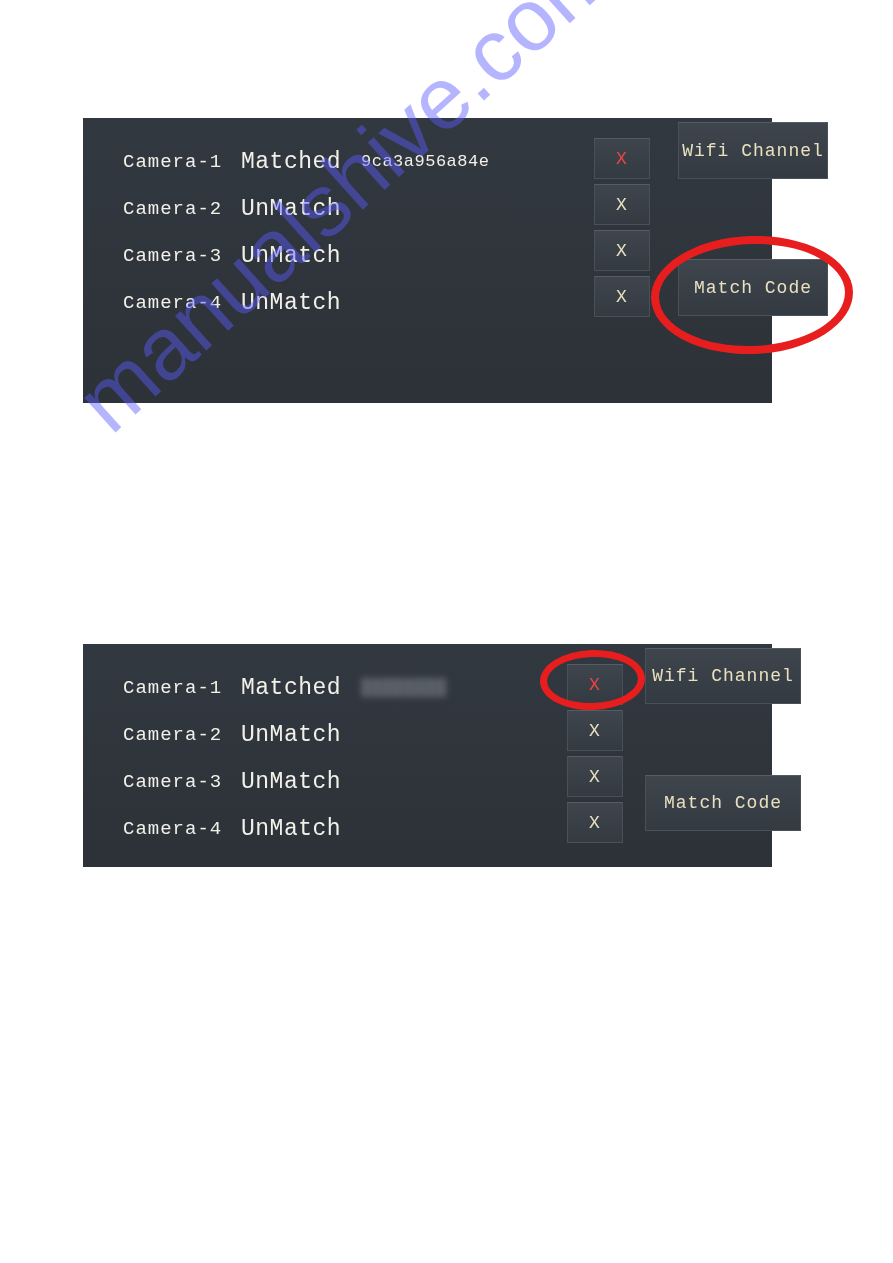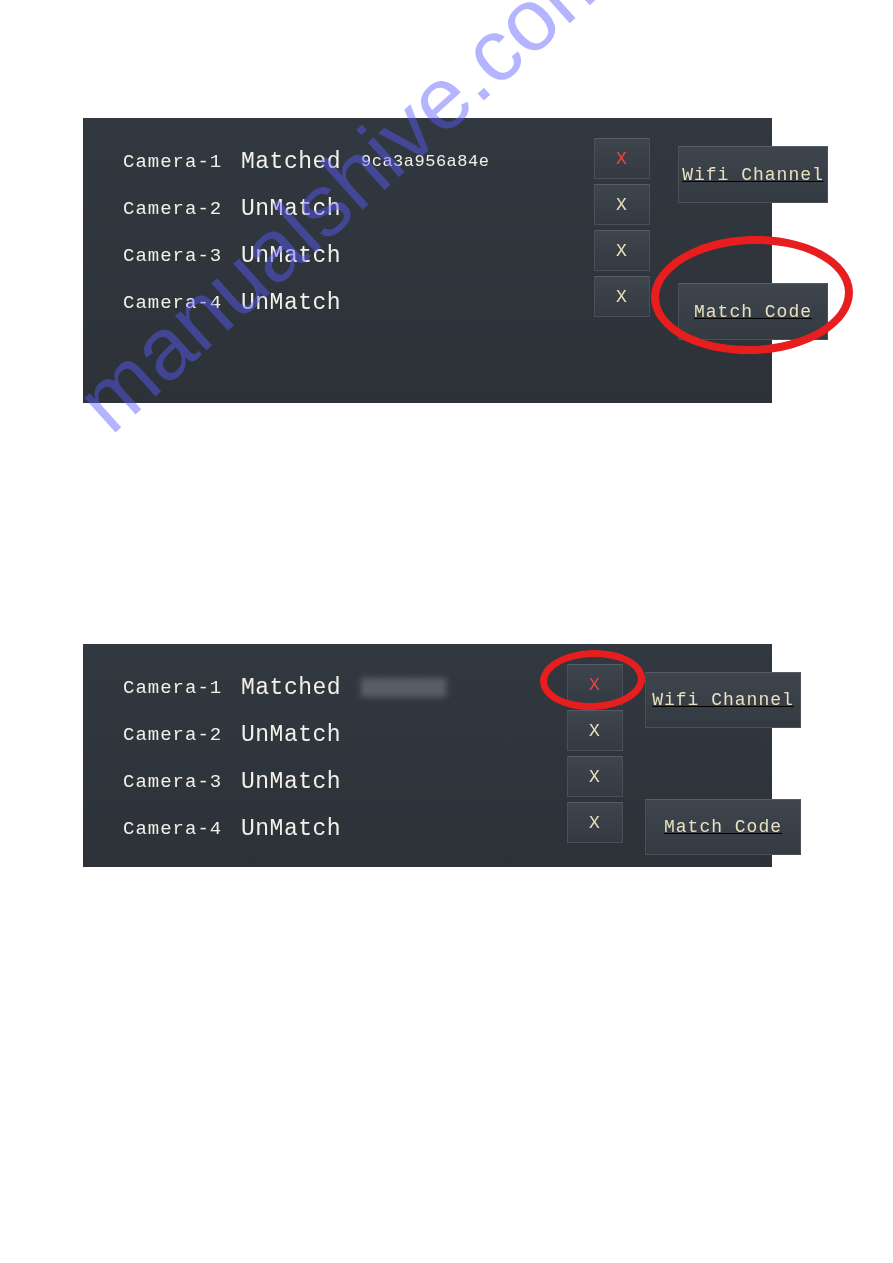--- a/index.html
+++ b/index.html
@@ -72,22 +72,21 @@
     font-size: 18px;
     font-family: "Courier New", monospace;
     letter-spacing: 1px;
     cursor: pointer;
   }
   .x-btn.red { color: #e44; }
   .x-btn.white { color: #e8e0c0; }
 
   .right-col {
     position: absolute;
-    top: 28px;
-    text-decoration: underline;
+    top: 4px;
   }
   .panel-1 .right-col { left: 595px; width: 150px; }
   .panel-2 .right-col { left: 562px; width: 156px; }
 
   .big-btn {
     width: 100%;
     background: linear-gradient(180deg, #3f454d 0%, #343a41 100%);
     border: 1px solid #4a5058;
     border-top-color: #555c65;
     display: flex;

